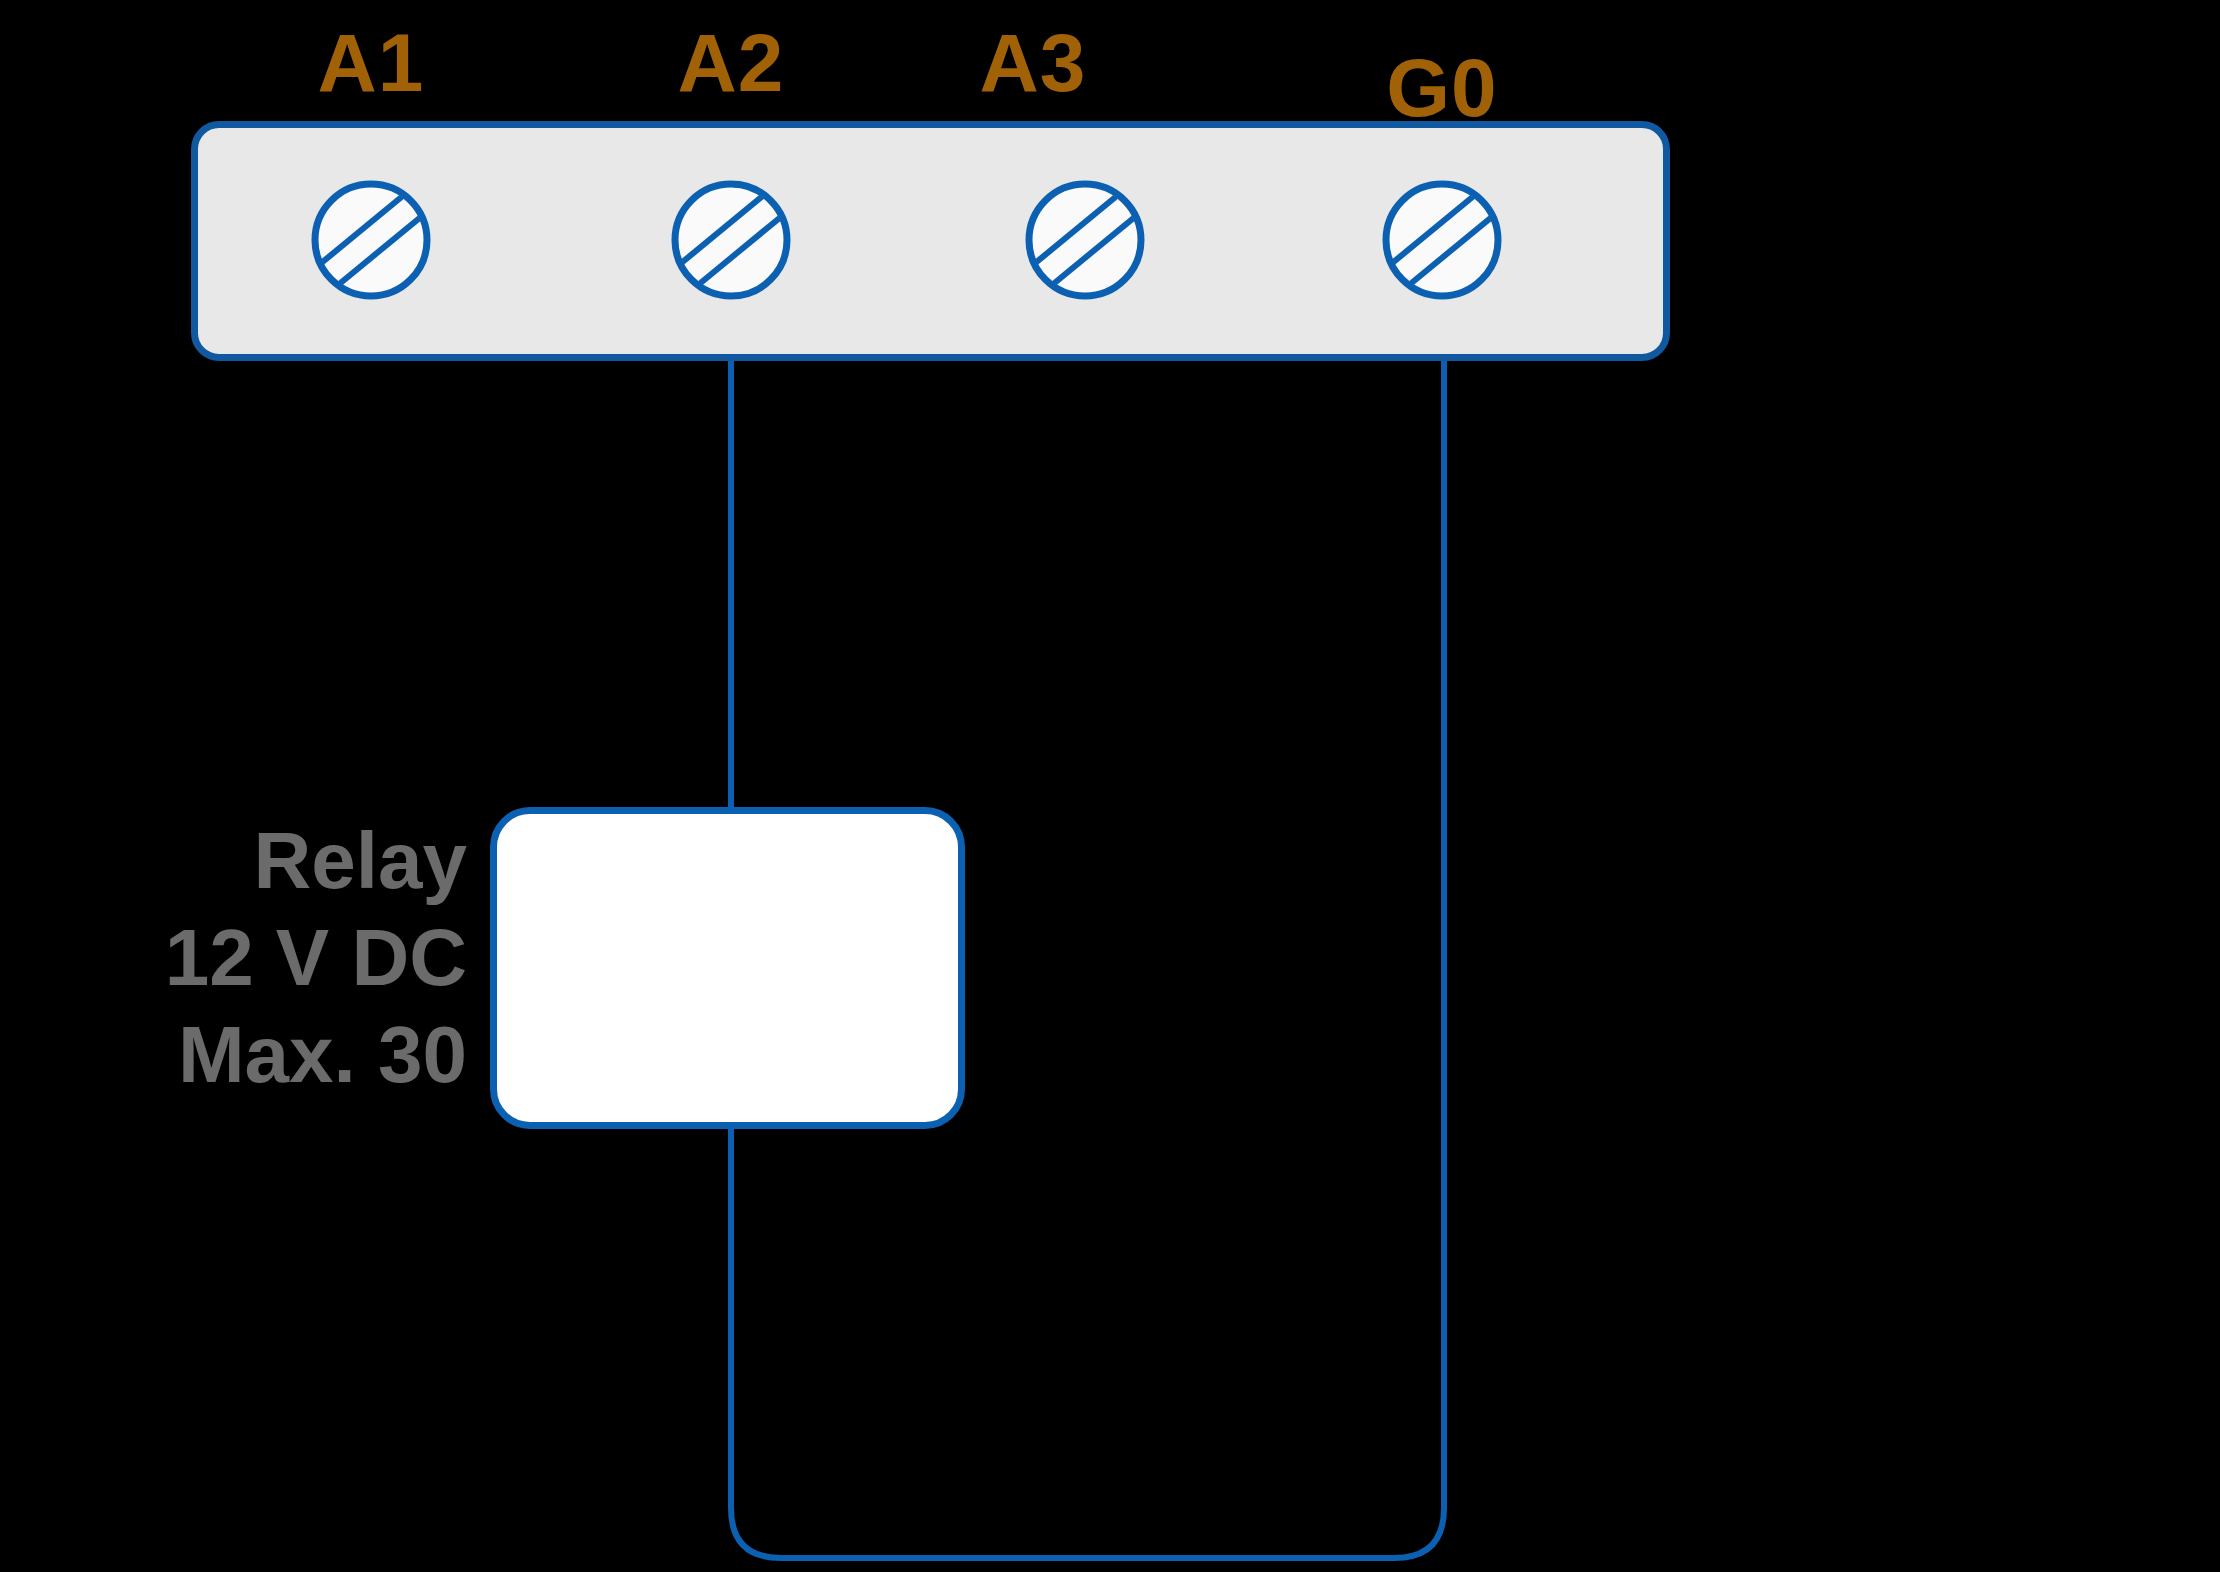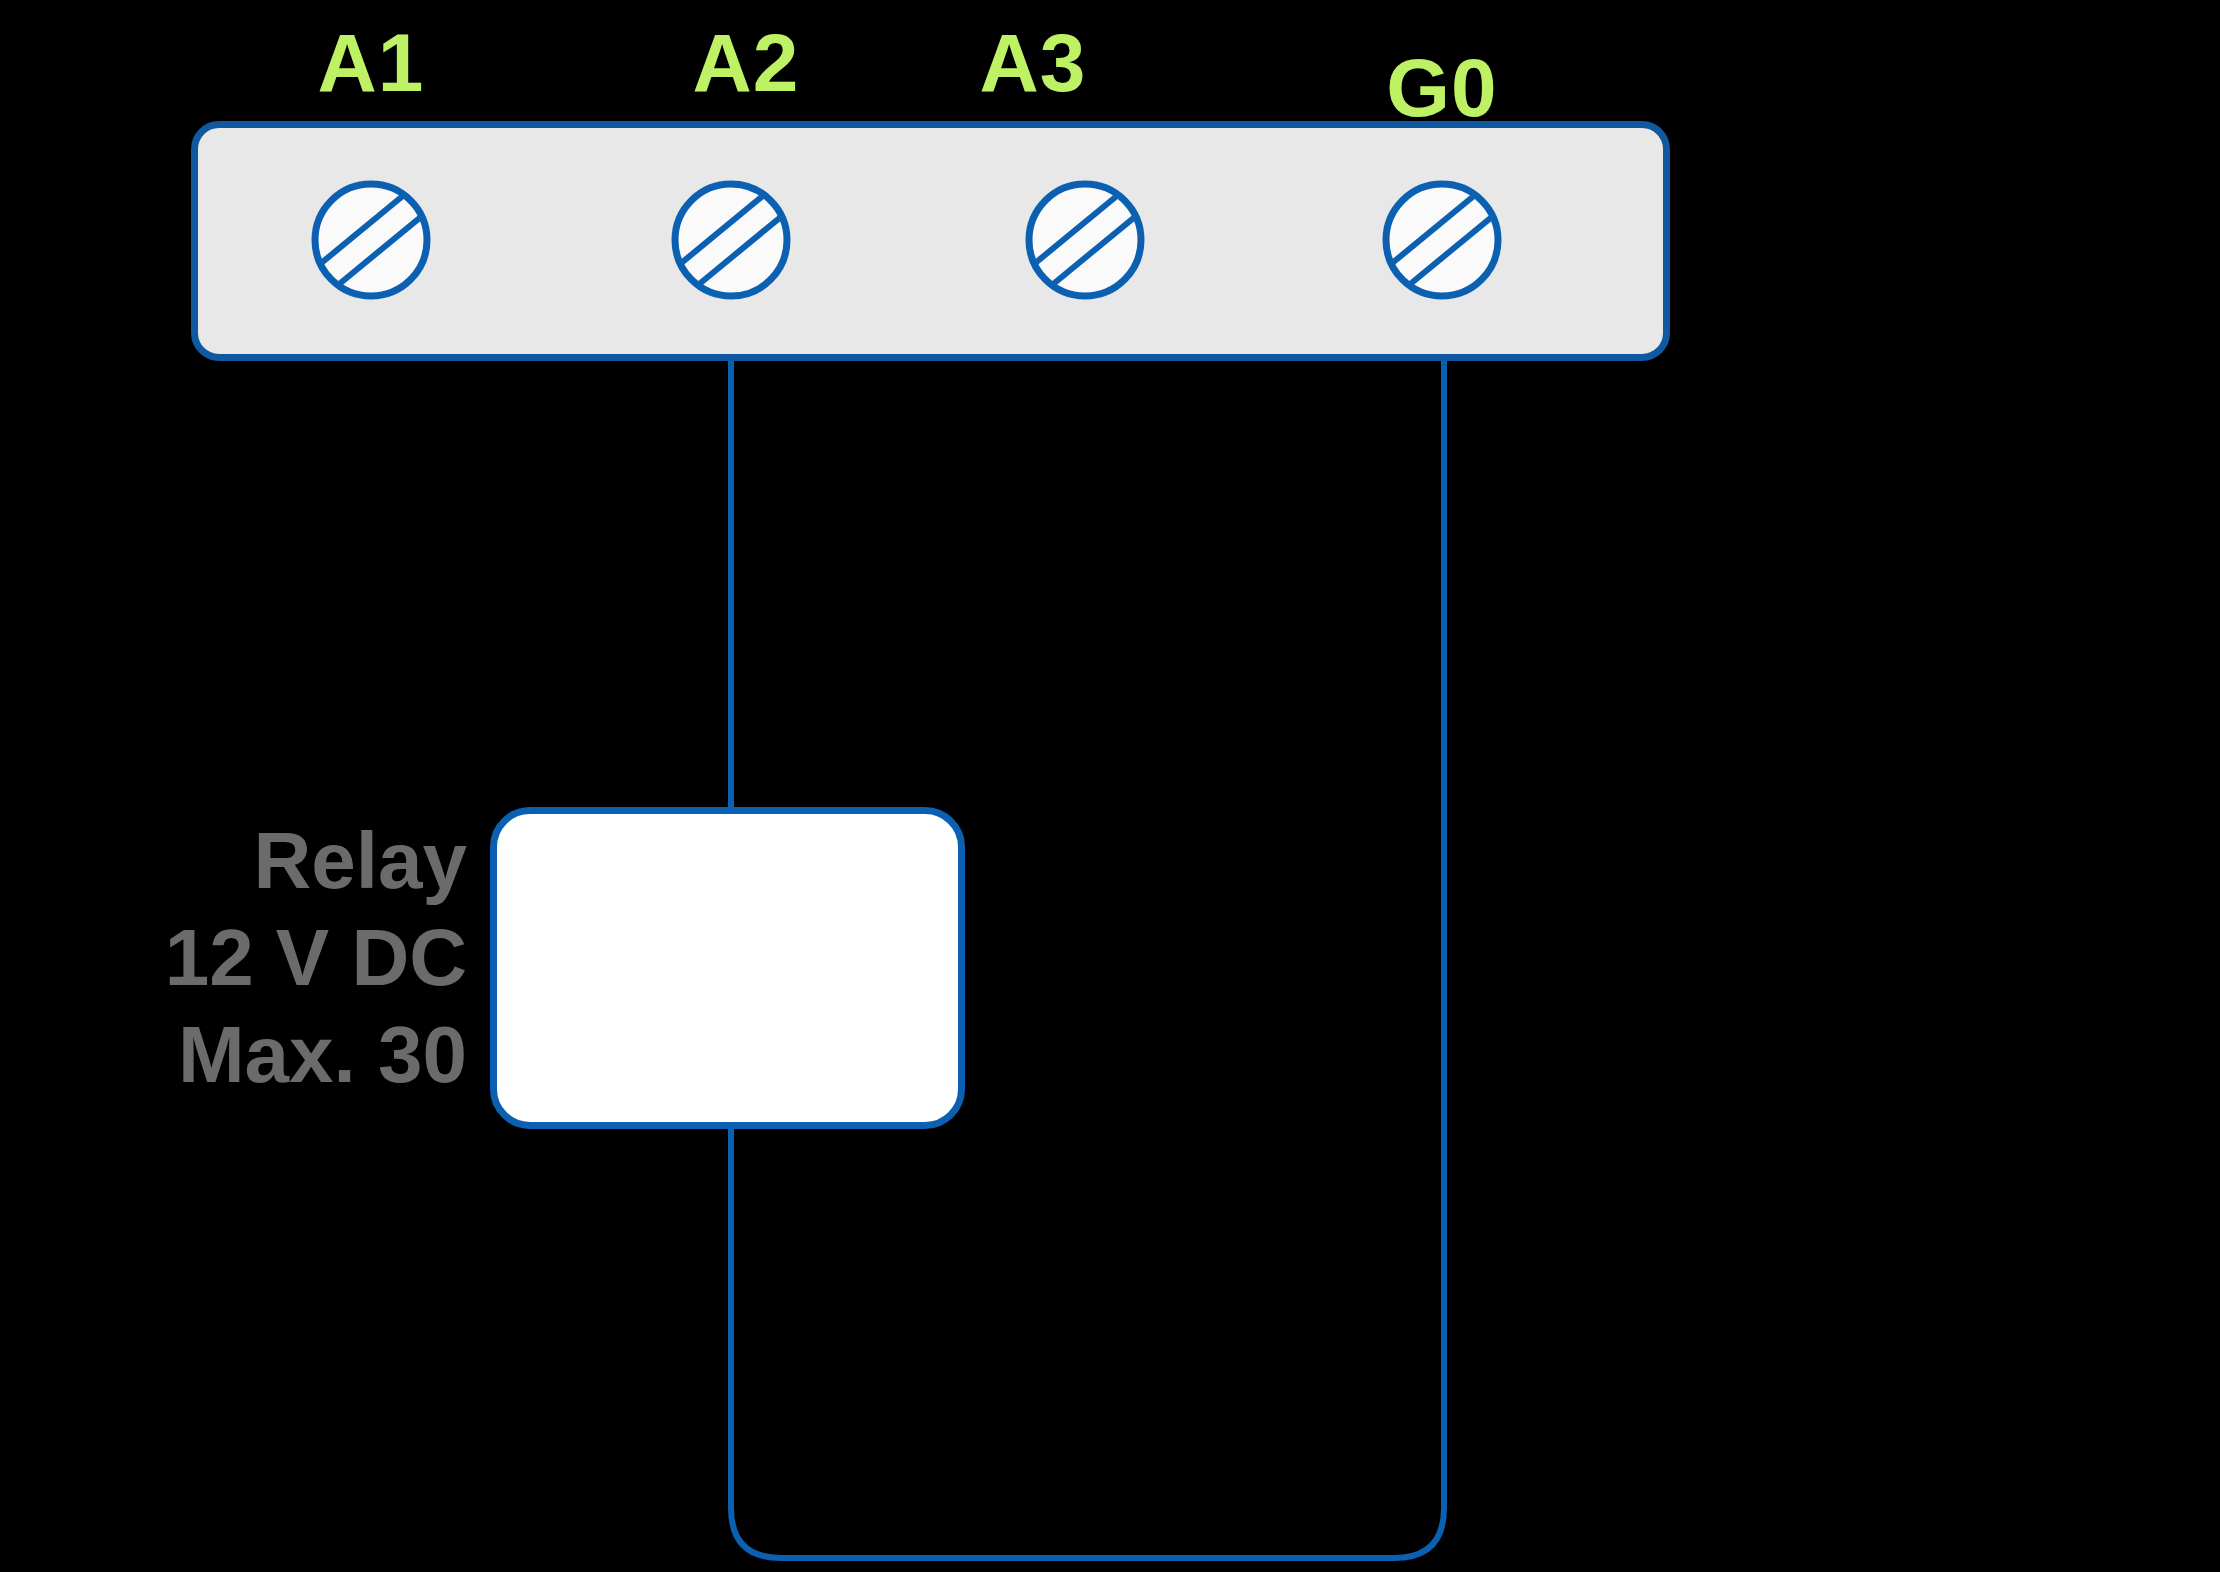--- a/index.html
+++ b/index.html
@@ -44,25 +44,25 @@
   .screw-a3 { left: 1020px; }
   .screw-g0 { left: 1377px; }
   
   .terminal-label {
     position: absolute;
     top: 16px;
     width: 240px;
     text-align: center;
     font-size: 82px;
     font-weight: bold;
-    color: #bef264;
+    color: #a16207;
     letter-spacing: 1px;
   }
   .label-a1 { left: 251px; }
-  .label-a2 { left: 626px; }
+  .label-a2 { left: 611px; }
   .label-a3 { left: 913px; }
   .label-g0 { left: 1322px; margin-top: 25px; }
   
   .relay-box {
     position: absolute;
     left: 490px; top: 807px;
     width: 475px; height: 322px;
     box-sizing: border-box;
     background: #ffffff;
     border: 7px solid #0c60b2;

